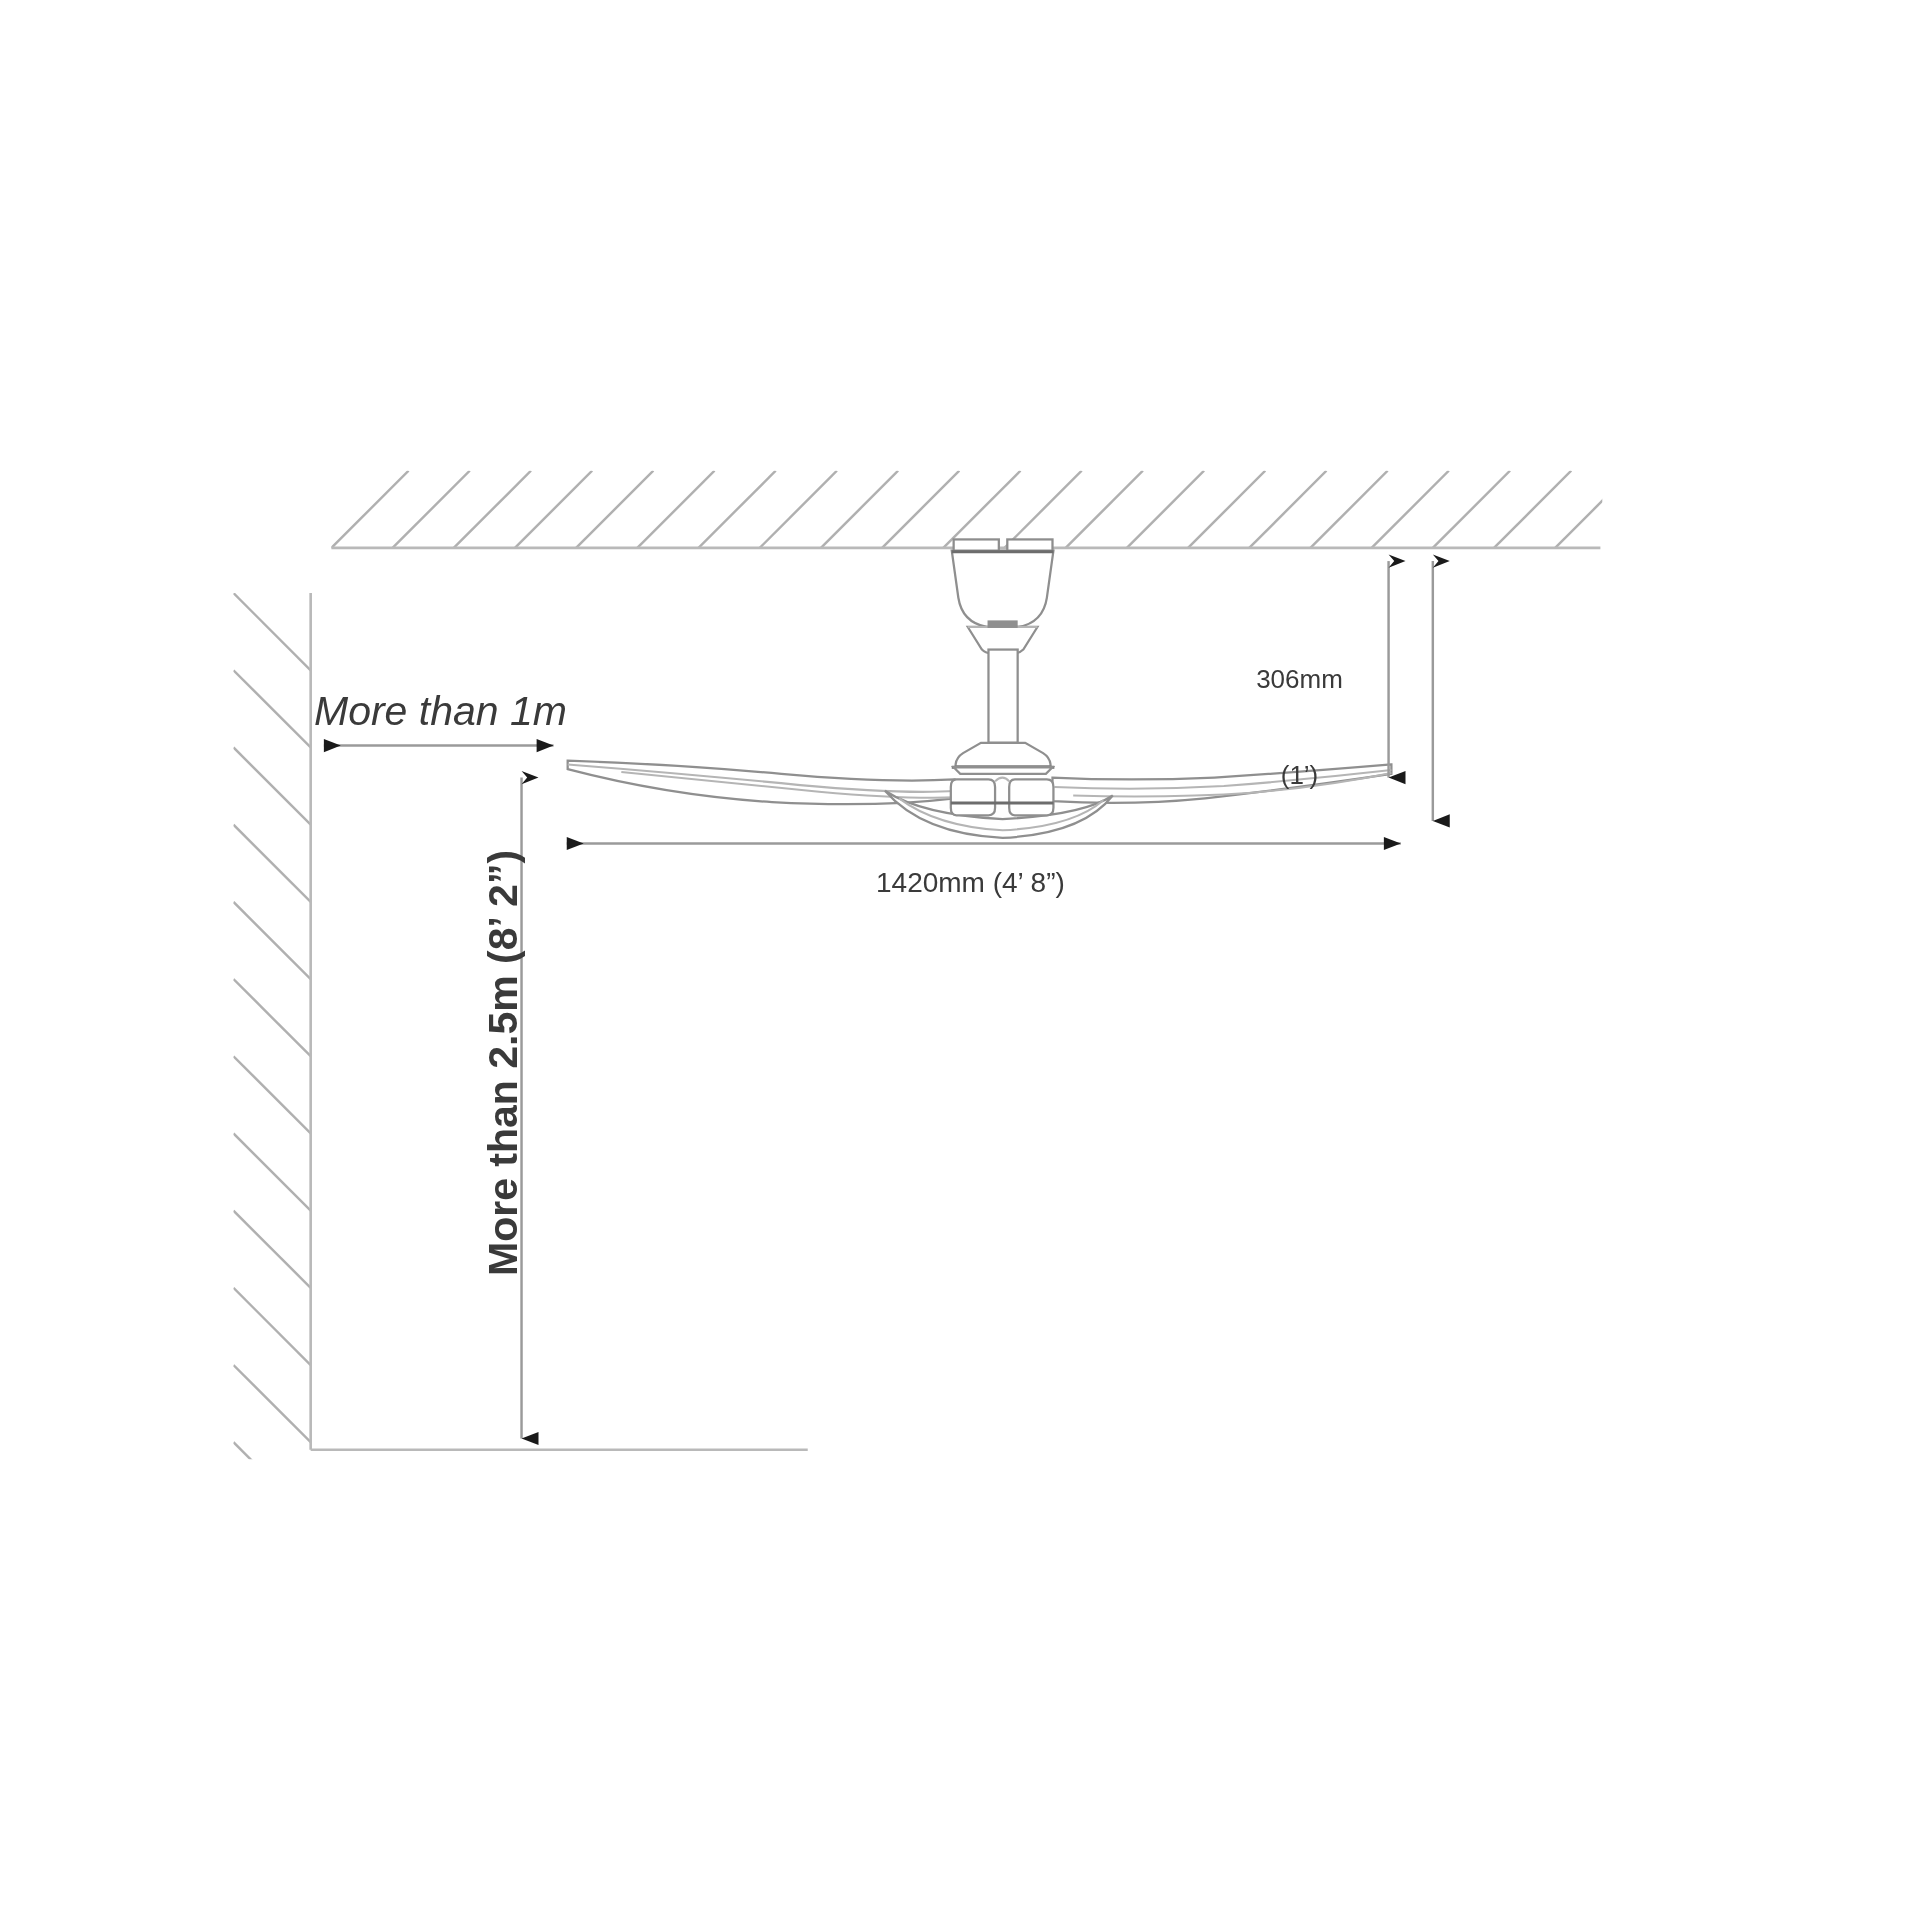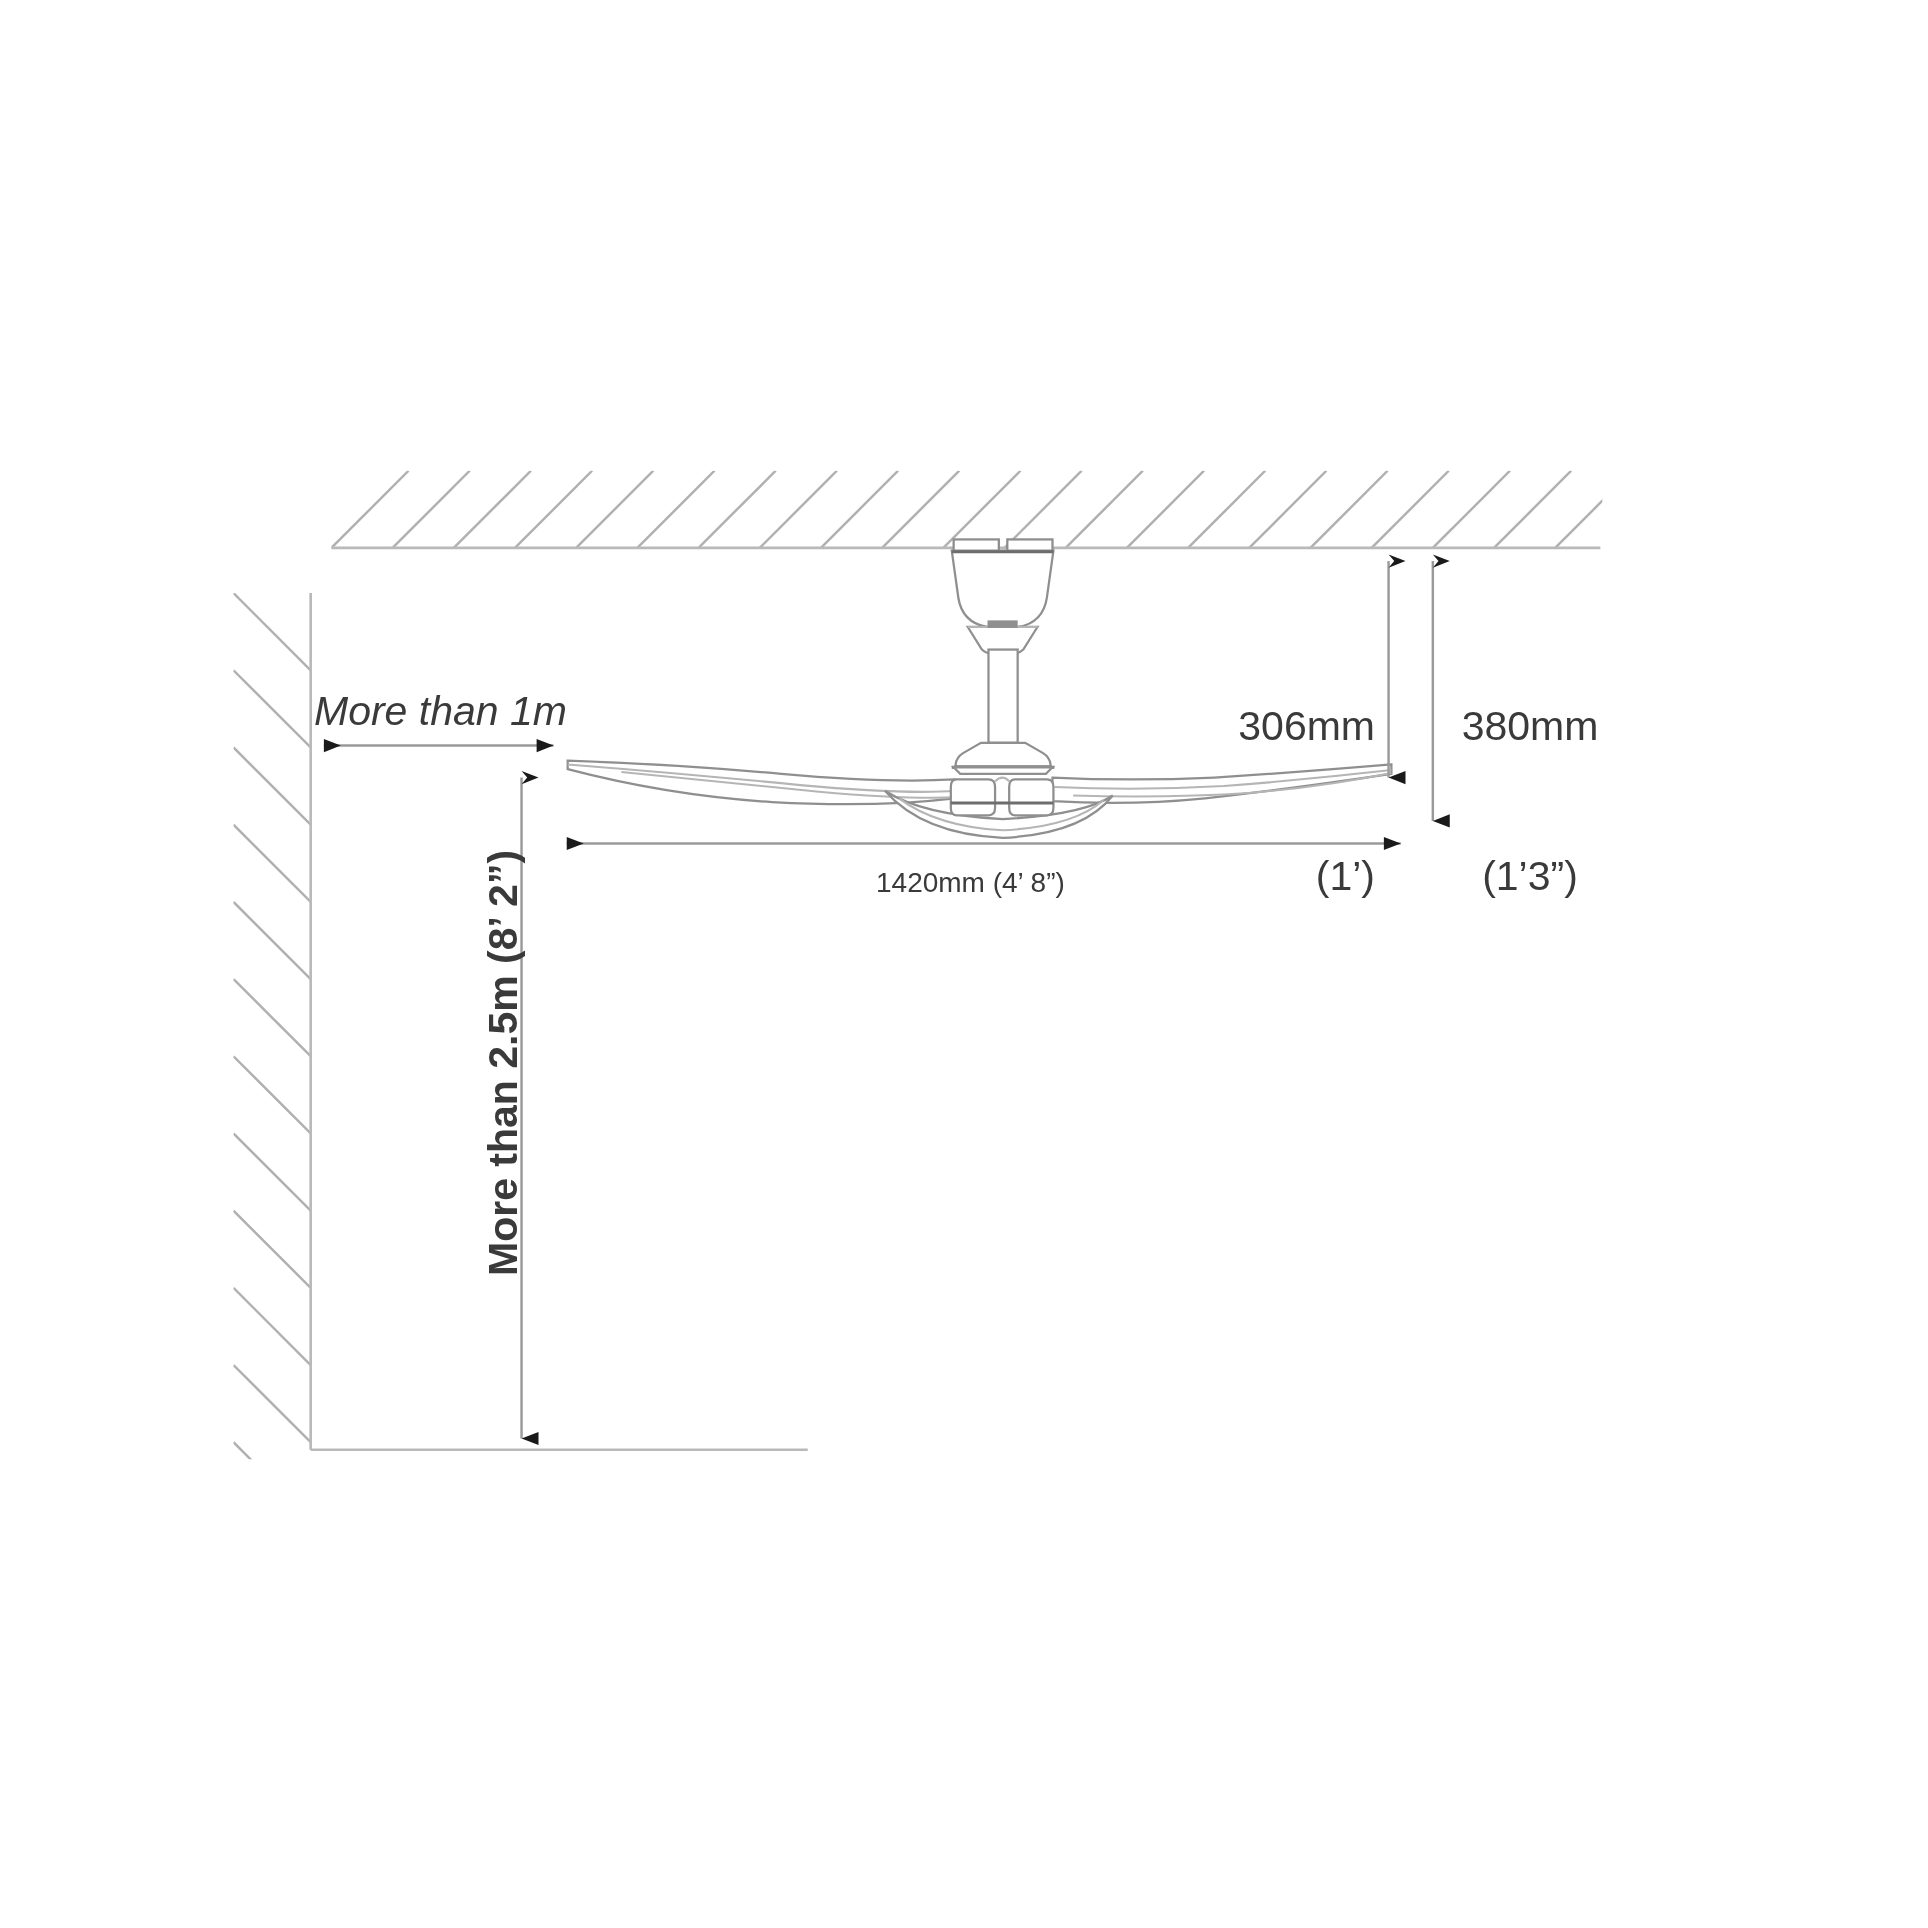--- a/index.html
+++ b/index.html
@@ -31,22 +31,22 @@
     position: absolute;
     color: #3a3a3a;
     font-family: "Liberation Sans", sans-serif;
     white-space: pre;
     line-height: 1.22;
   }
   #label-306 {
     left: 1224px;
     top: 601px;
     width: 151px;
-    text-align: right;
-    font-size: 41px;
+    text-align: center;
+    font-size: 26px;
   }
   #label-380 {
     left: 1450px;
     top: 601px;
     width: 160px;
     text-align: center;
     font-size: 41px;
   }
   #label-1420 {
     left: 876px;
@@ -227,24 +227,20 @@
     <g>
       <line class="dim-line" x1="554" y1="826" x2="554" y2="1528" marker-start="url(#ar-up)" marker-end="url(#ar-down)"></line>
     </g>
   </svg>
 
   <div class="dim-label" id="label-306">
     <div>306mm</div>
     <div>(1’)</div>
   </div>
 
-  <div class="dim-label" id="label-380">
-    <div>380mm</div>
-    <div>(1’3”)</div>
-  </div>
 
   <div class="dim-label" id="label-1420">1420mm  (4’ 8”)</div>
 
   <div class="dim-label" id="label-morethan1m">More than 1m</div>
 
   <div class="dim-label" id="label-morethan25m">More than 2.5m (8’ 2”)</div>
 
 </div>
 
 

